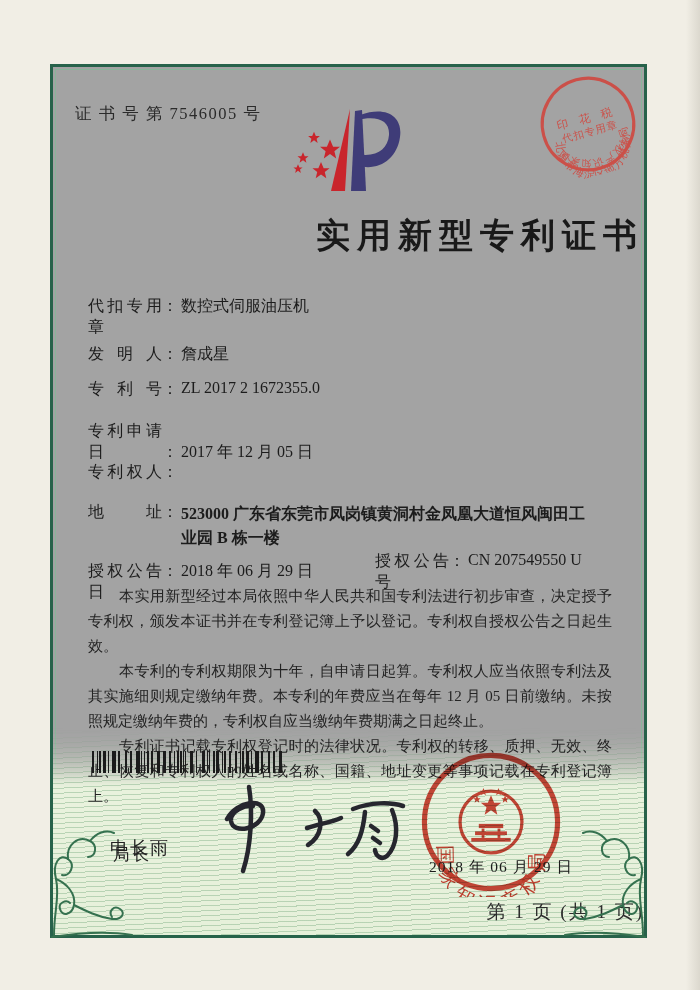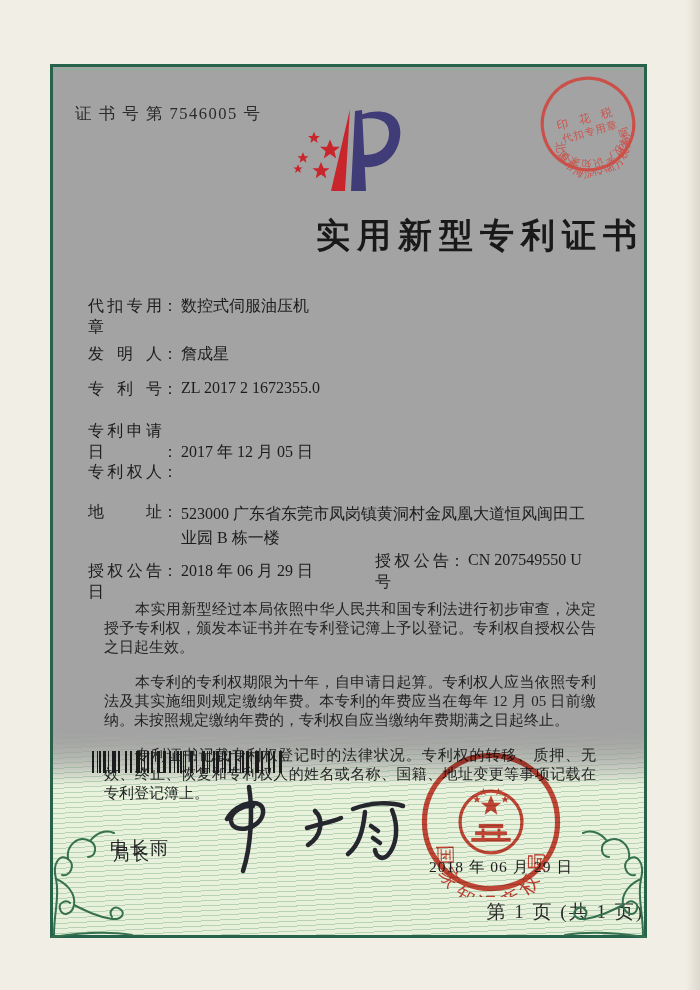--- a/index.html
+++ b/index.html
@@ -31,26 +31,26 @@
   .row{position:absolute;left:35px;font-size:16px;display:flex;align-items:flex-start;color:#1c1c1c;}
   .flabel{display:inline-block;width:74px;text-align:justify;text-align-last:justify;flex:0 0 74px;}
   .colon{flex:0 0 auto;}
   .fvalue{margin-left:3px;}
   .row-name   {top:229px;}
   .row-invent {top:277px;}
   .row-patno  {top:312px;}
   .row-appdate{top:354px;align-items:flex-end;}
   .row-owner  {top:395px;}
   .row-addr   {top:435px;justify-content:flex-end;}
-  .row-addr .fvalue{width:412px;line-height:24px;}
+  .row-addr .fvalue{width:412px;line-height:24px;font-weight:bold;}
   .row-grant  {top:484px;margin-top:10px;}
   .row-grantno{top:484px;left:322px;}
   
   .body-text{position:absolute;left:35px;top:517px;width:524px;}
-  .body-text p{margin:16px;font-size:15px;line-height:19px;text-indent:31px;
+  .body-text p{margin:0;font-size:15px;line-height:25px;text-indent:31px;
     text-align:justify;color:#242424;}
   
   .barcode{position:absolute;left:39px;top:684px;width:190px;height:22px;
     background-image:
       repeating-linear-gradient(90deg,#1b1b1b 0 2px,transparent 2px 5px,#1b1b1b 5px 6px,transparent 6px 11px),
       repeating-linear-gradient(90deg,#1b1b1b 0 1px,transparent 1px 7px,#1b1b1b 7px 9px,transparent 9px 13px);}
   .director-title{position:absolute;left:60px;top:733px;font-size:16.5px;letter-spacing:3px;color:#222;margin-top:44px;}
   .director-name{position:absolute;left:57px;top:769px;font-size:18px;letter-spacing:2px;color:#222;}
   .signature{position:absolute;left:142px;top:712px;}
   .seal{position:absolute;left:363px;top:680px;mix-blend-mode:multiply;}

